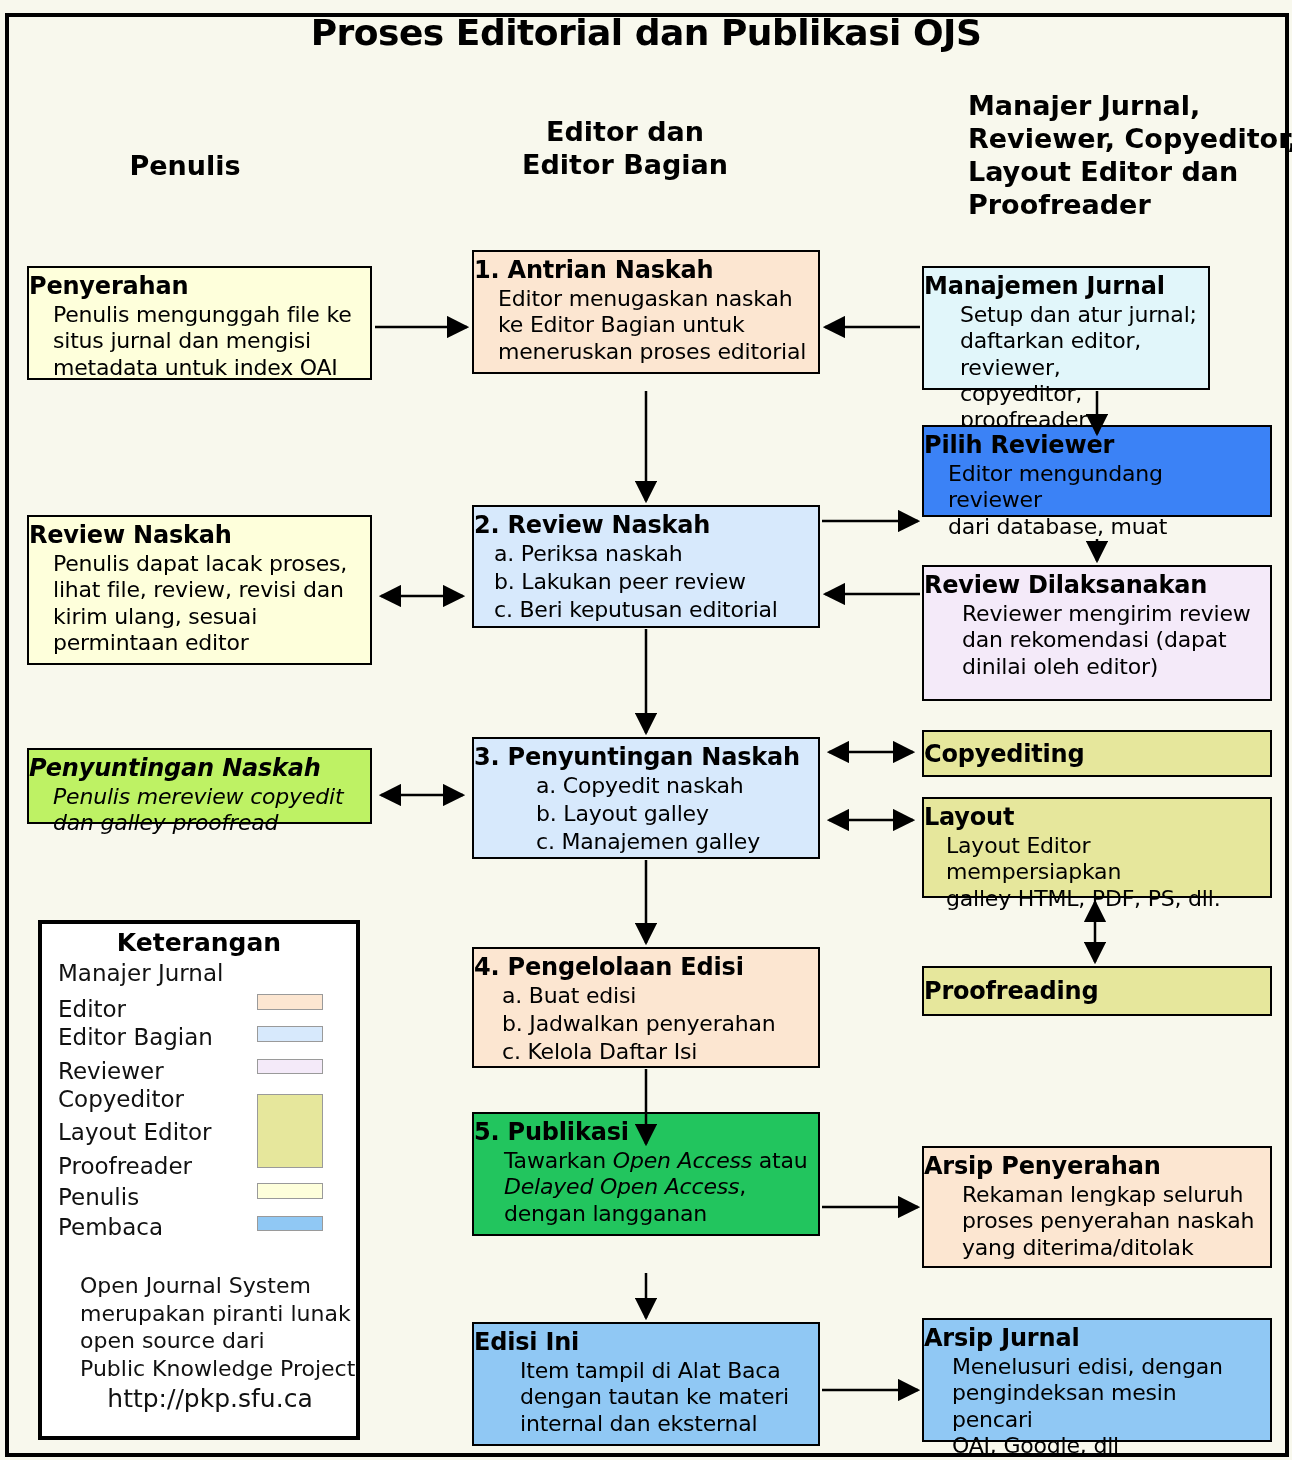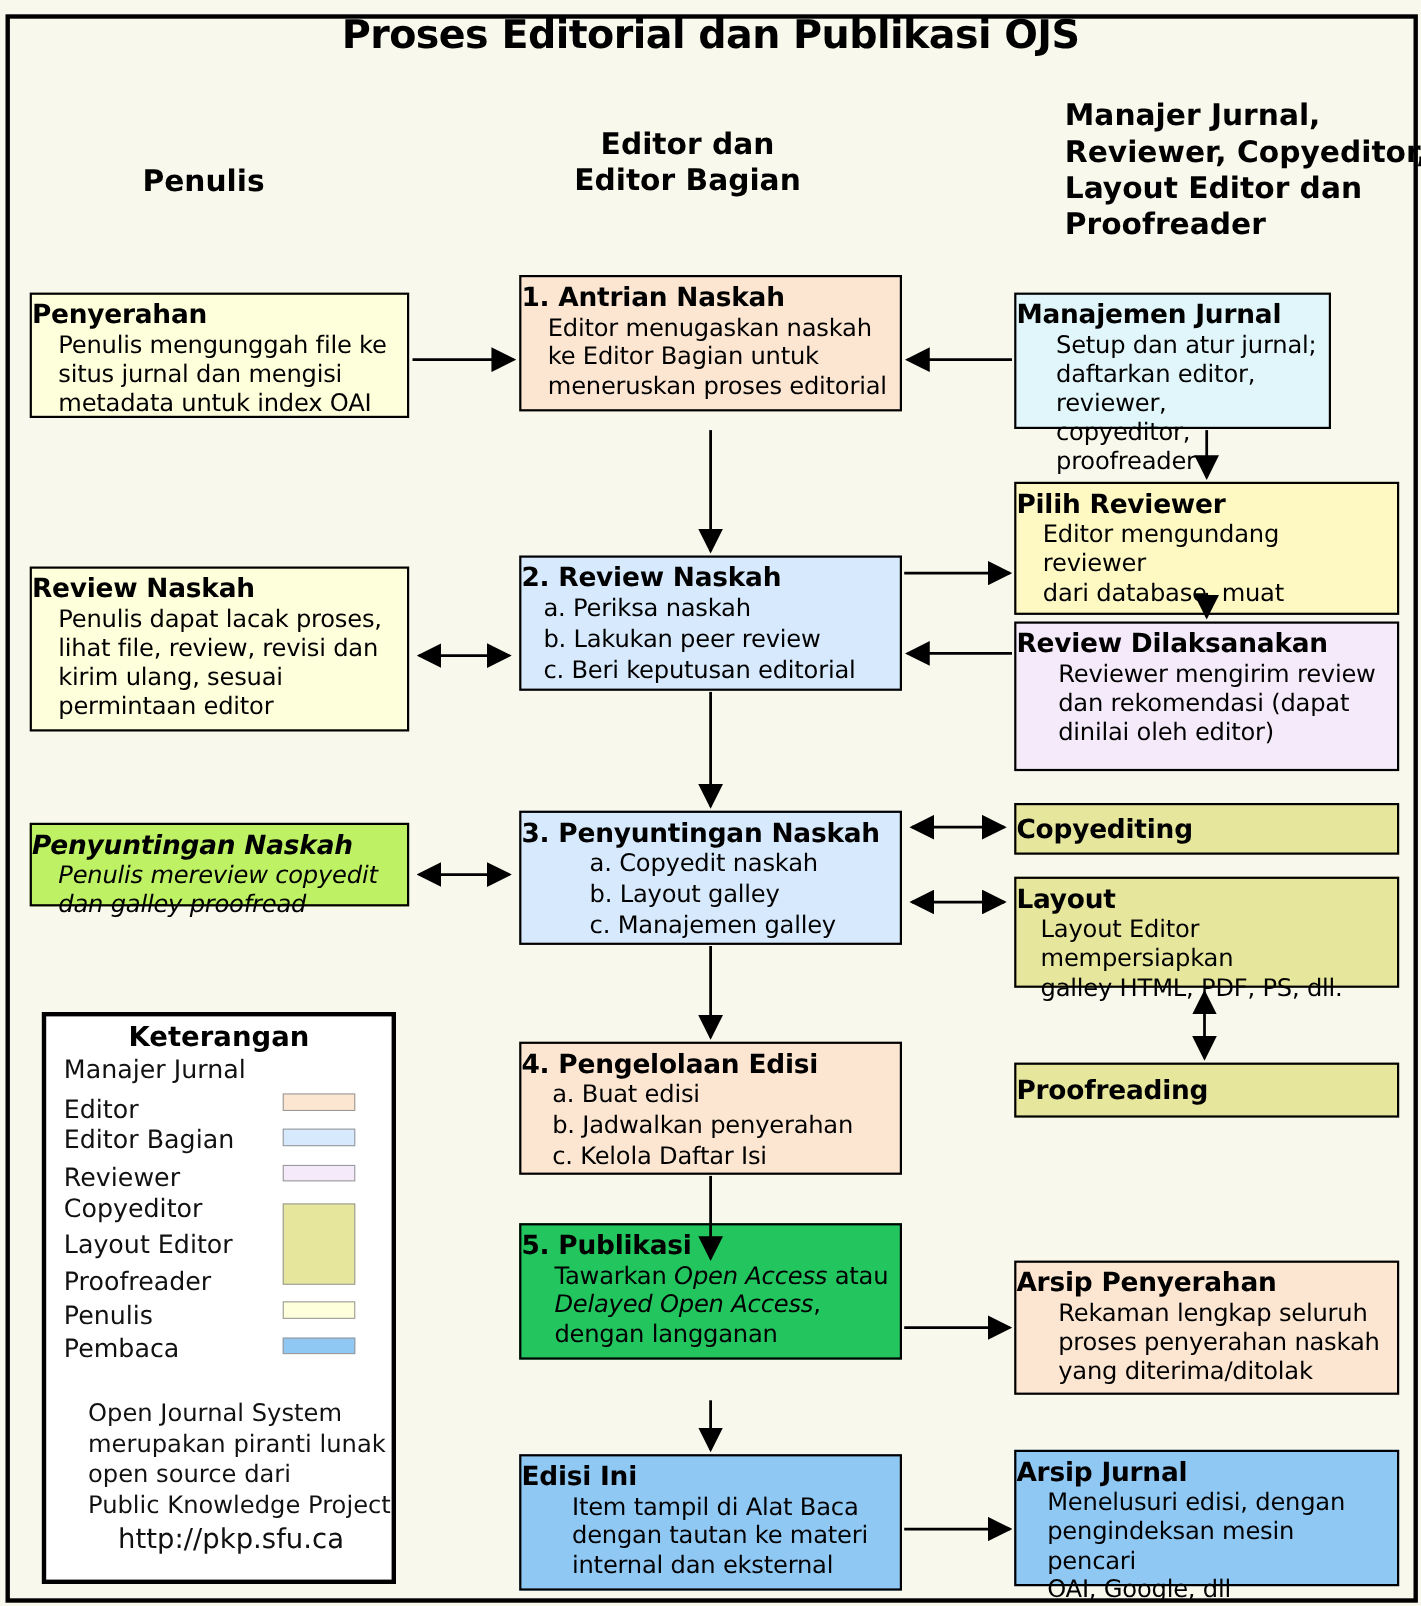--- a/index.html
+++ b/index.html
@@ -97,21 +97,21 @@
 dengan tautan ke materi
 internal dan eksternal</div>
   </div>
 
   <div class="box" style="left: 922px; top: 266px; width: 288px; height: 124px; background-color: rgb(225, 246, 250);">
     <div class="bt">Manajemen Jurnal</div>
     <div class="bb" style="padding-left:20px;">Setup dan atur jurnal;
 daftarkan editor, reviewer,
 copyeditor, proofreader</div>
   </div>
-  <div class="box" style="left: 922px; top: 438px; width: 350px; height: 121px; background-color: #fef9c3;">
+  <div class="box" style="left: 922px; top: 425px; width: 350px; height: 92px; background-color: #3b82f6;">
     <div class="bt">Pilih Reviewer</div>
     <div class="bb">Editor mengundang reviewer
 dari database, muat</div>
   </div>
   <div class="box" style="left: 922px; top: 565px; width: 350px; height: 136px; background-color: rgb(244, 234, 249);">
     <div class="bt">Review Dilaksanakan</div>
     <div class="bb" style="padding-left:22px;">Reviewer mengirim review
 dan rekomendasi (dapat
 dinilai oleh editor)</div>
   </div>

